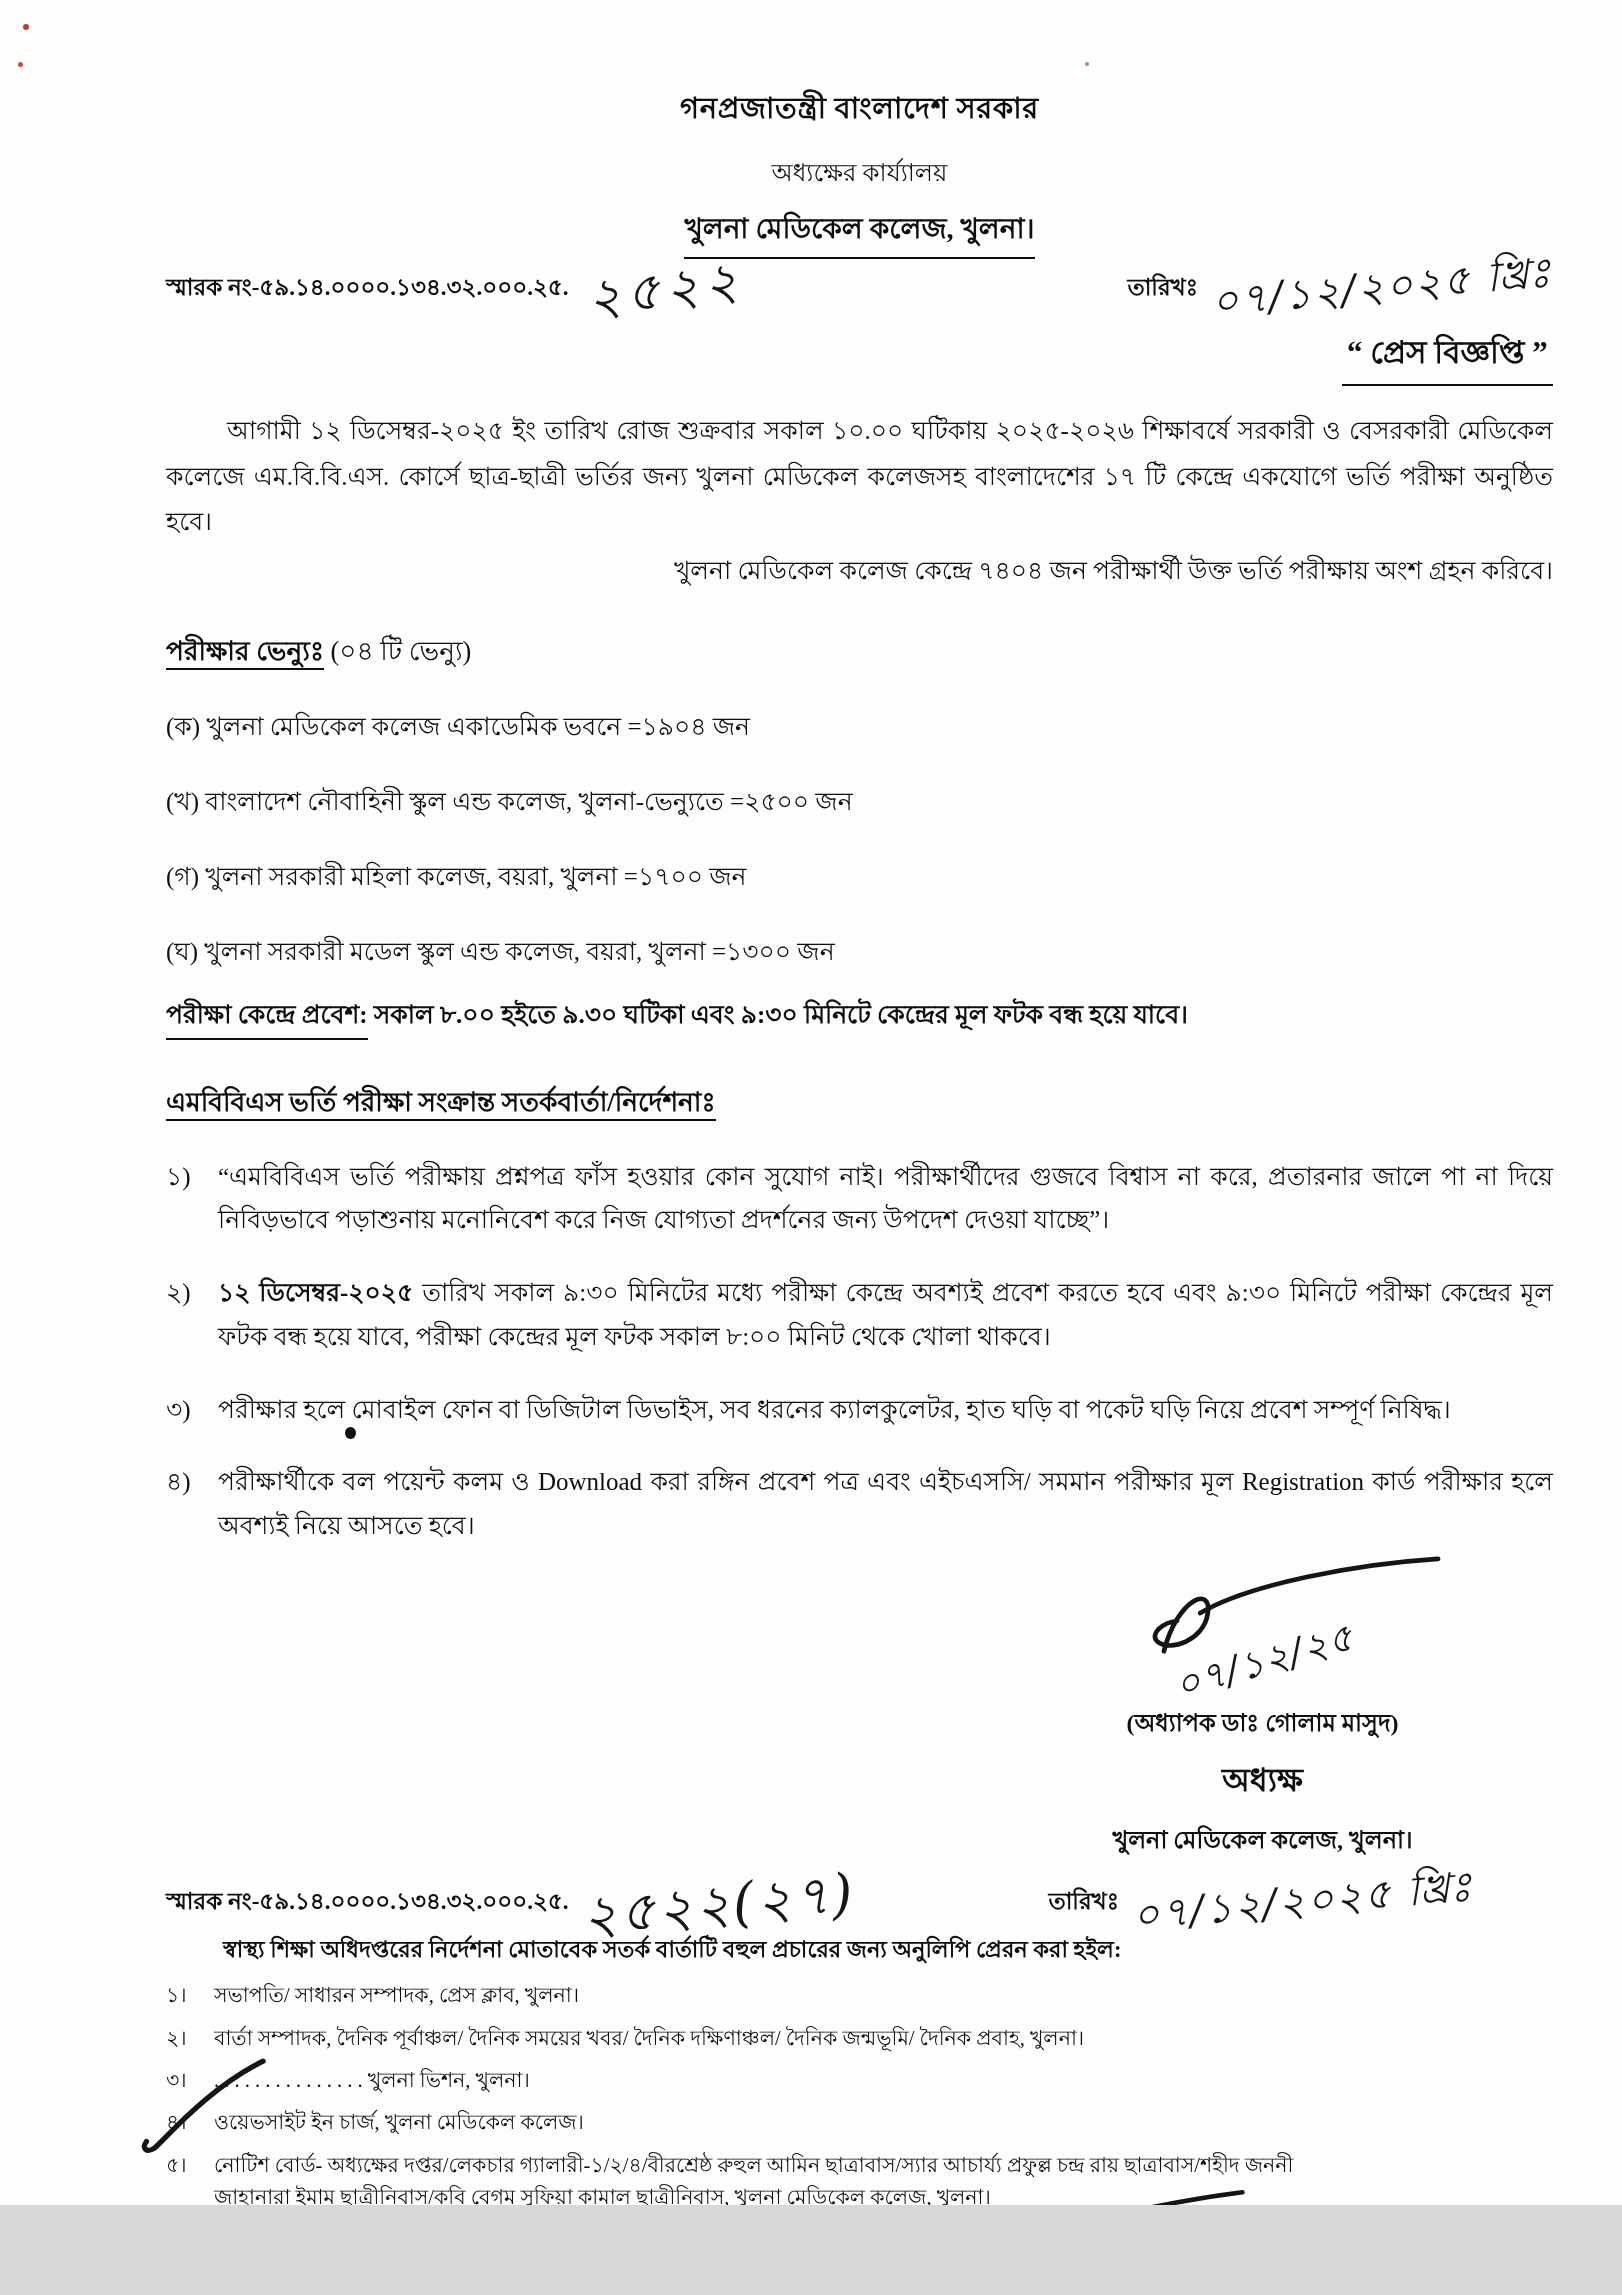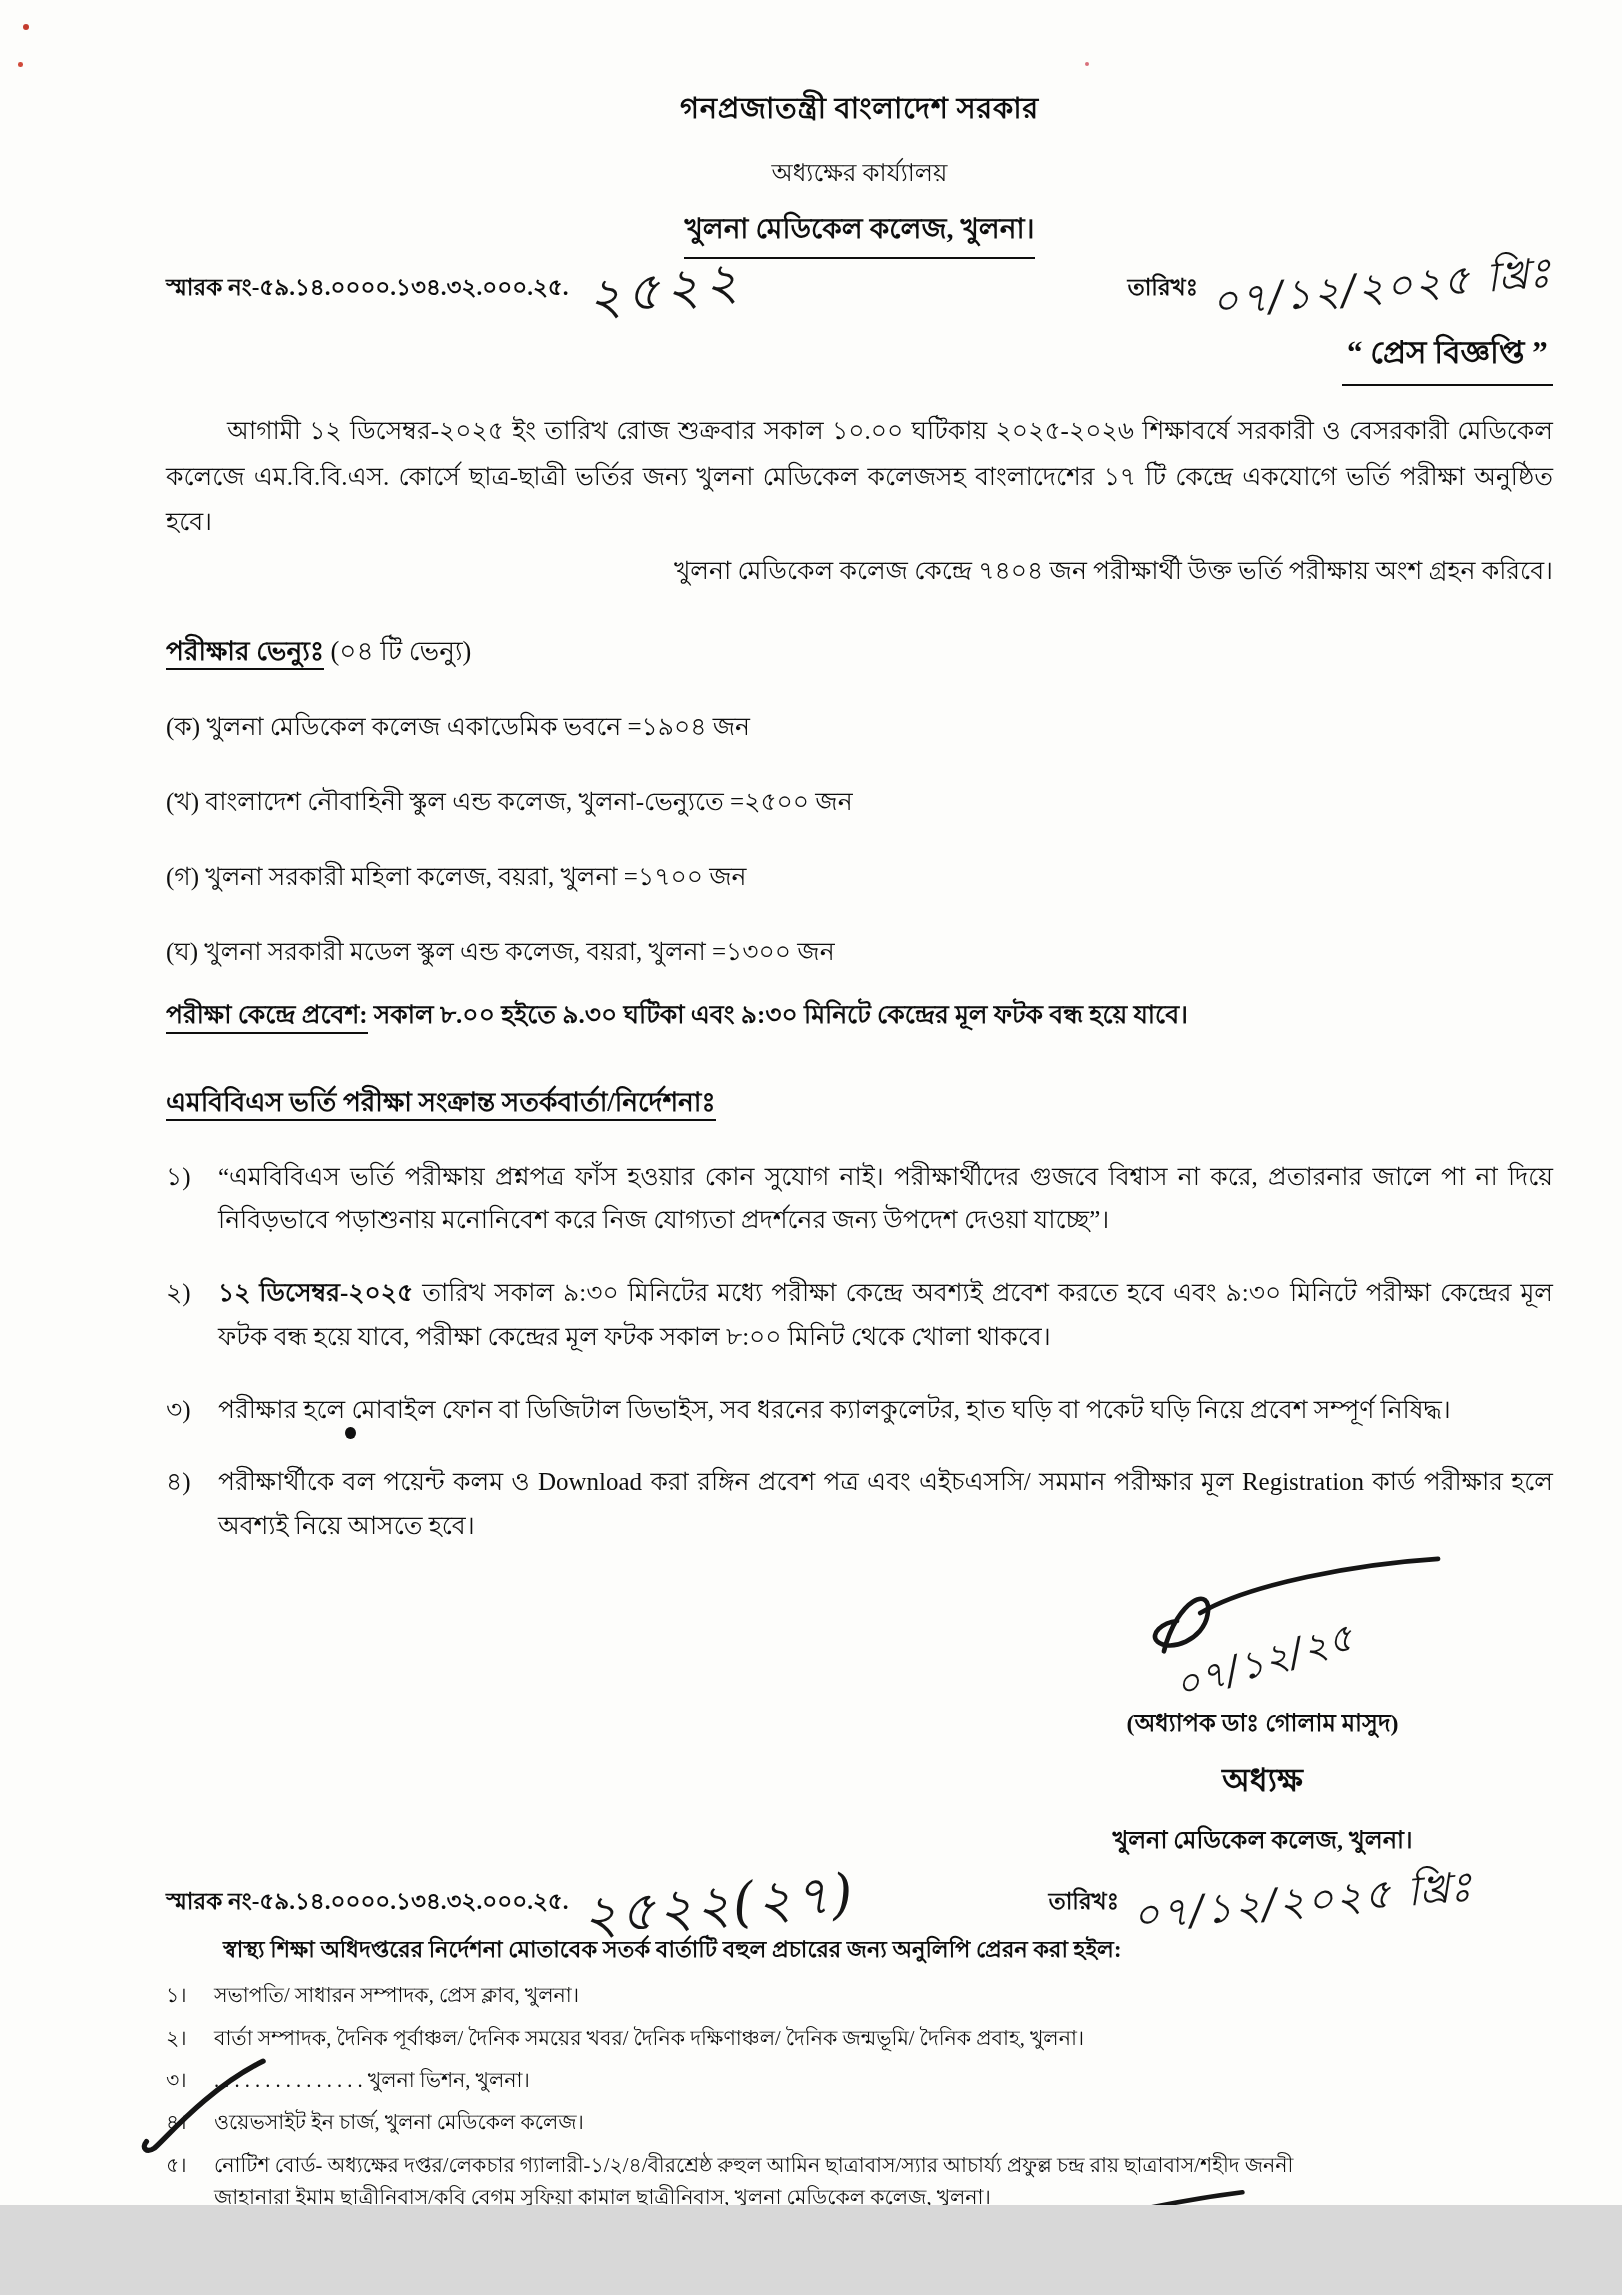--- a/index.html
+++ b/index.html
@@ -39,21 +39,21 @@
   
   .para{font-size:25px;line-height:1.82;text-align:justify;margin-top:22.5px;
         text-indent:61px;}
   .para2{font-size:25px;line-height:1.8;margin-top:2.6px;text-align:right;}
   .sec-head{margin-top:38px;font-size:26.4px;}
   .u-bold{font-weight:700;border-bottom:2.6px solid #0e0e0e;padding-bottom:2.6px;}
   .venue-item{font-size:25px;margin-top:32px;}
   .timing1{font-size:25px;margin-top:41px;}
   .lbl-dotted{font-weight:700;border-bottom:2px dotted #3a3a3a;padding-bottom:2px;}
   .timing2{font-size:25px;font-weight:700;margin-top:20px;}
-  .lbl-solid{border-bottom:2.6px solid #0e0e0e;padding-bottom:4px;}
+  .lbl-solid{border-bottom:2.6px solid #0e0e0e;padding-bottom:10px;}
   .notice-head{margin-top:44px;font-size:26.4px;}
   .n-item{display:flex;margin-top:29px;font-size:25px;line-height:1.75;}
   .n-num{flex:0 0 52px;}
   .n-text{flex:1;text-align:justify;}
   
   .sig-block{width:423px;margin-left:auto;margin-right:79px;margin-top:4px;
              text-align:center;position:relative;}
   .sig-draw{position:relative;height:159px;}
   .sig-date{position:absolute;font-size:38px;letter-spacing:1.3px;font-weight:400;}
   .sig-name{font-size:24px;font-weight:600;margin-top:-6.6px;}

